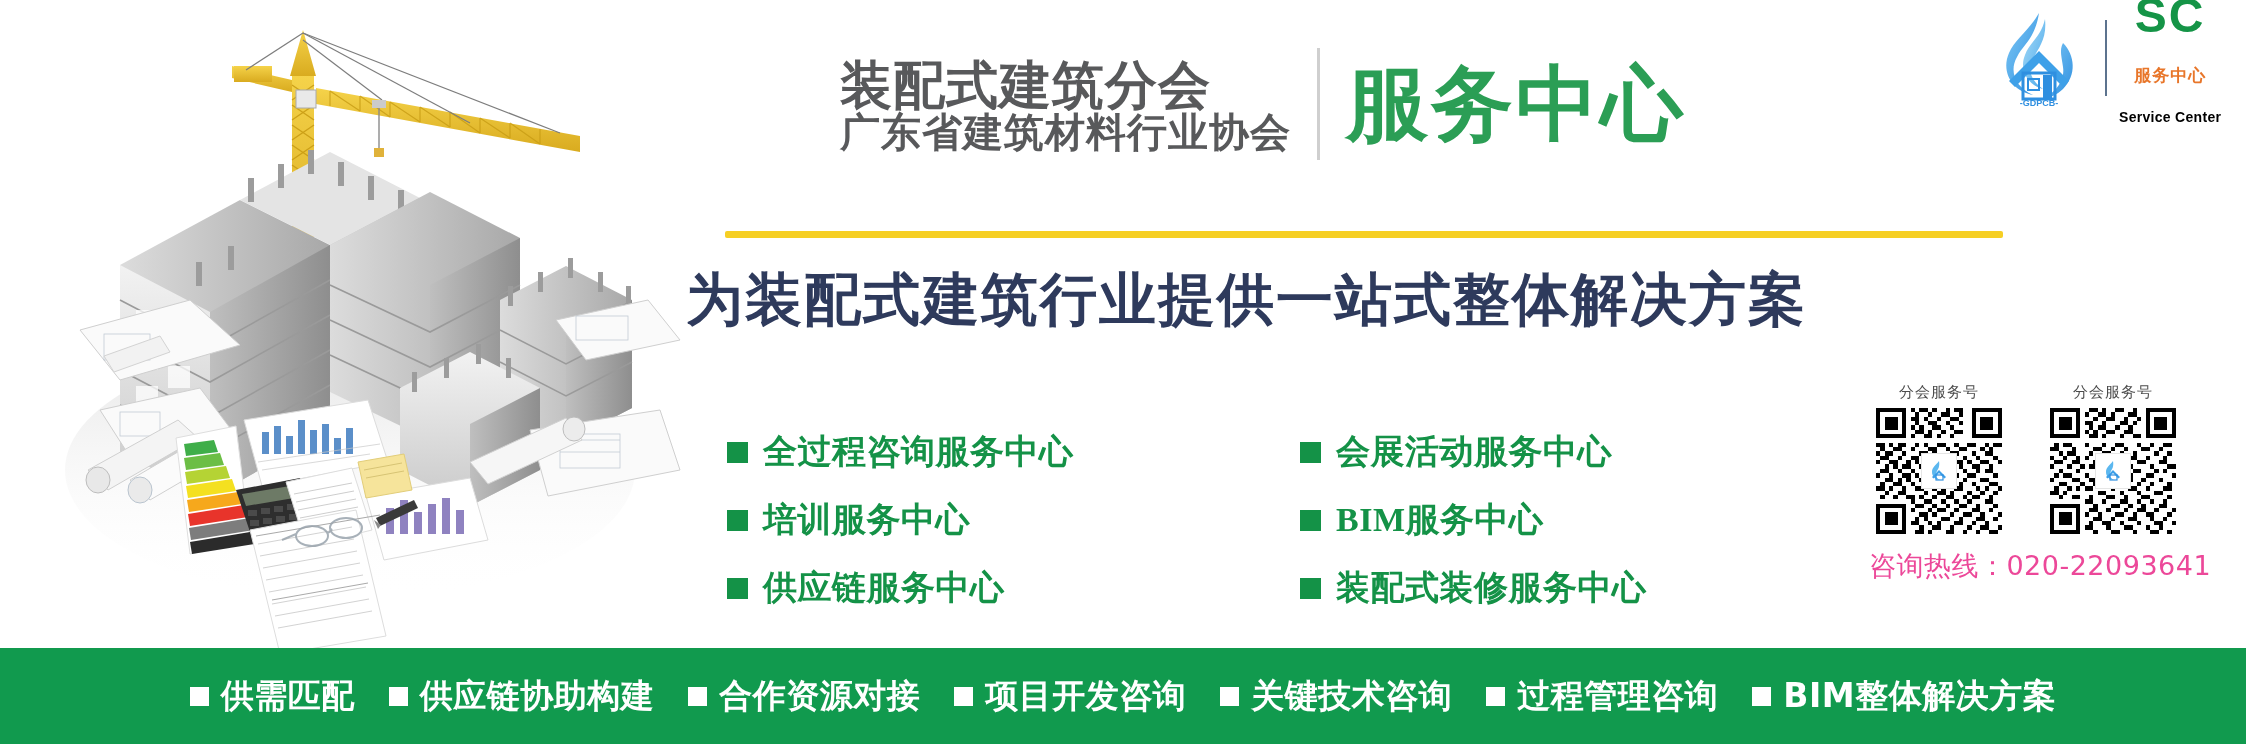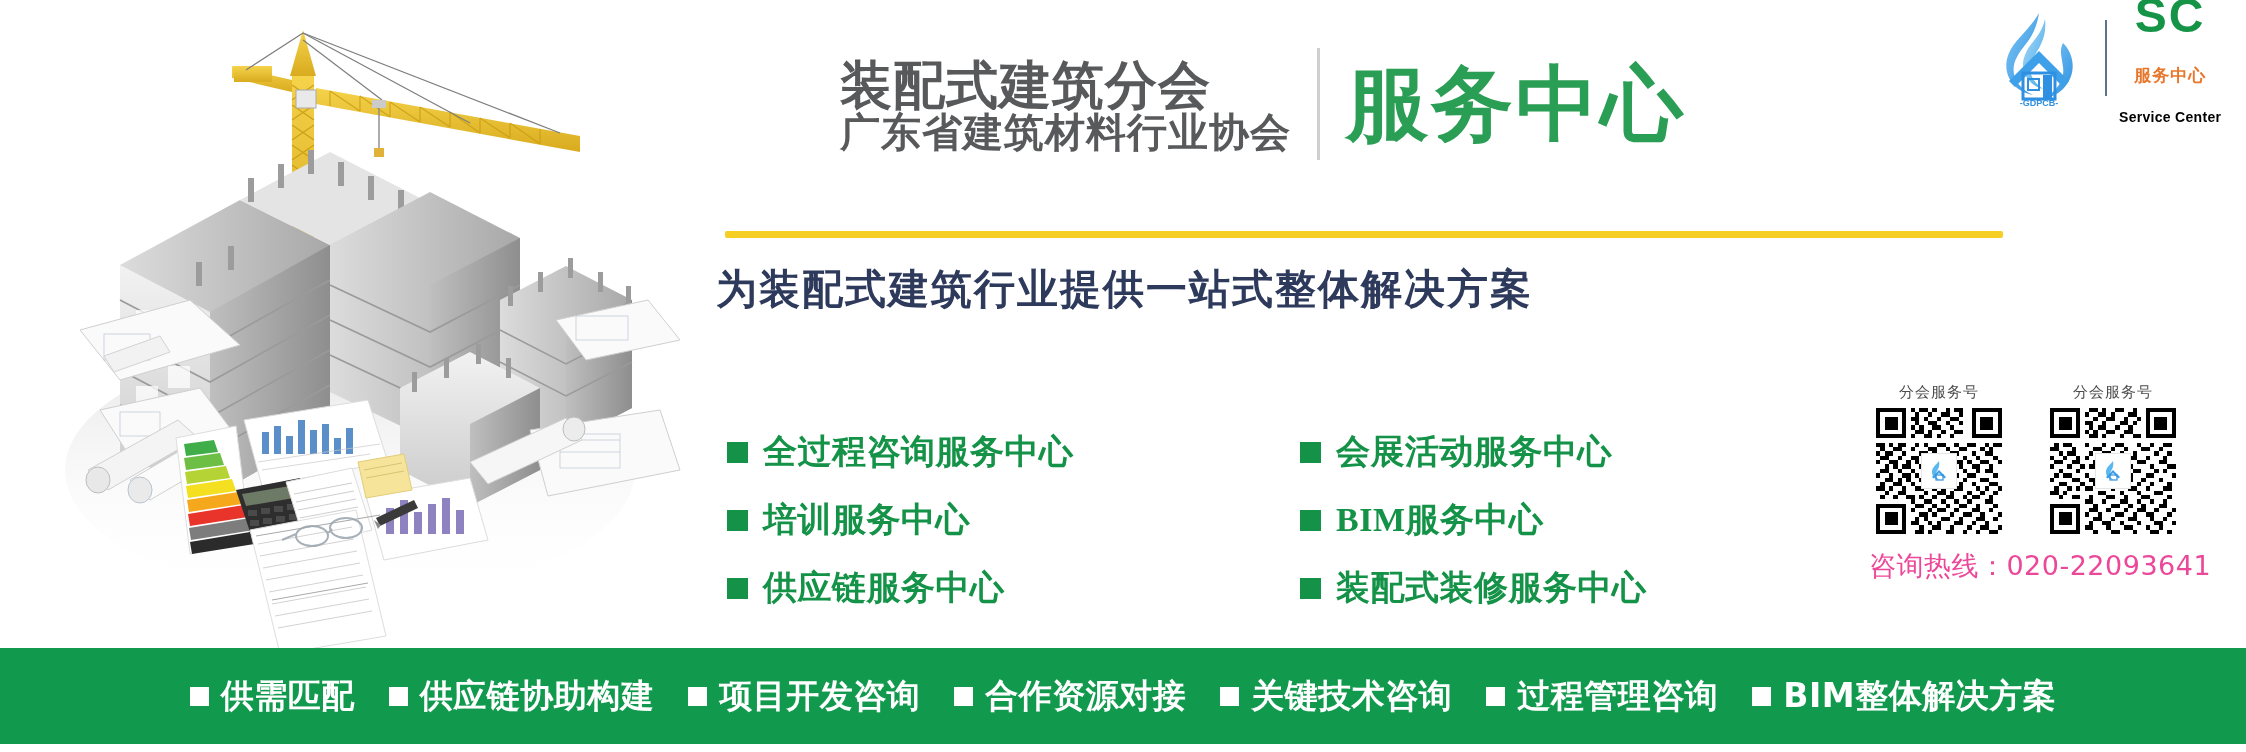--- a/index.html
+++ b/index.html
@@ -69,23 +69,23 @@
   }
 
   
   #yellow-rule{
     position:absolute;left:725px;top:231px;width:1278px;height:7px;
     background:#f6cf24;border-radius:2px;
   }
 
   
   #headline{
-    position:absolute;left:716px;top:262px;
+    position:absolute;left:686px;top:262px;
     font-family:"DejaVu Sans",sans-serif;
-    font-weight:bold;font-size:41px;color:#2e3a5c;letter-spacing:2px;
+    font-weight:bold;font-size:57px;color:#2e3a5c;letter-spacing:2px;
     white-space:nowrap;
   }
 
   
   .svc-col{position:absolute;}
   #svc-col-left{left:727px;top:418px;}
   #svc-col-right{left:1300px;top:418px;}
   .svc-item{
     display:flex;align-items:center;height:68px;
   }
@@ -927,25 +927,25 @@
       <div class="bar-item">
         <span class="bar-bullet"></span>
         <span class="bar-label">供需匹配</span>
       </div>
       <div class="bar-item">
         <span class="bar-bullet"></span>
         <span class="bar-label">供应链协助构建</span>
       </div>
       <div class="bar-item">
         <span class="bar-bullet"></span>
-        <span class="bar-label">项目开发咨询</span>
+        <span class="bar-label">合作资源对接</span>
       </div>
       <div class="bar-item">
         <span class="bar-bullet"></span>
-        <span class="bar-label">合作资源对接</span>
+        <span class="bar-label">项目开发咨询</span>
       </div>
       <div class="bar-item">
         <span class="bar-bullet"></span>
         <span class="bar-label">关键技术咨询</span>
       </div>
       <div class="bar-item">
         <span class="bar-bullet"></span>
         <span class="bar-label">过程管理咨询</span>
       </div>
       <div class="bar-item">

